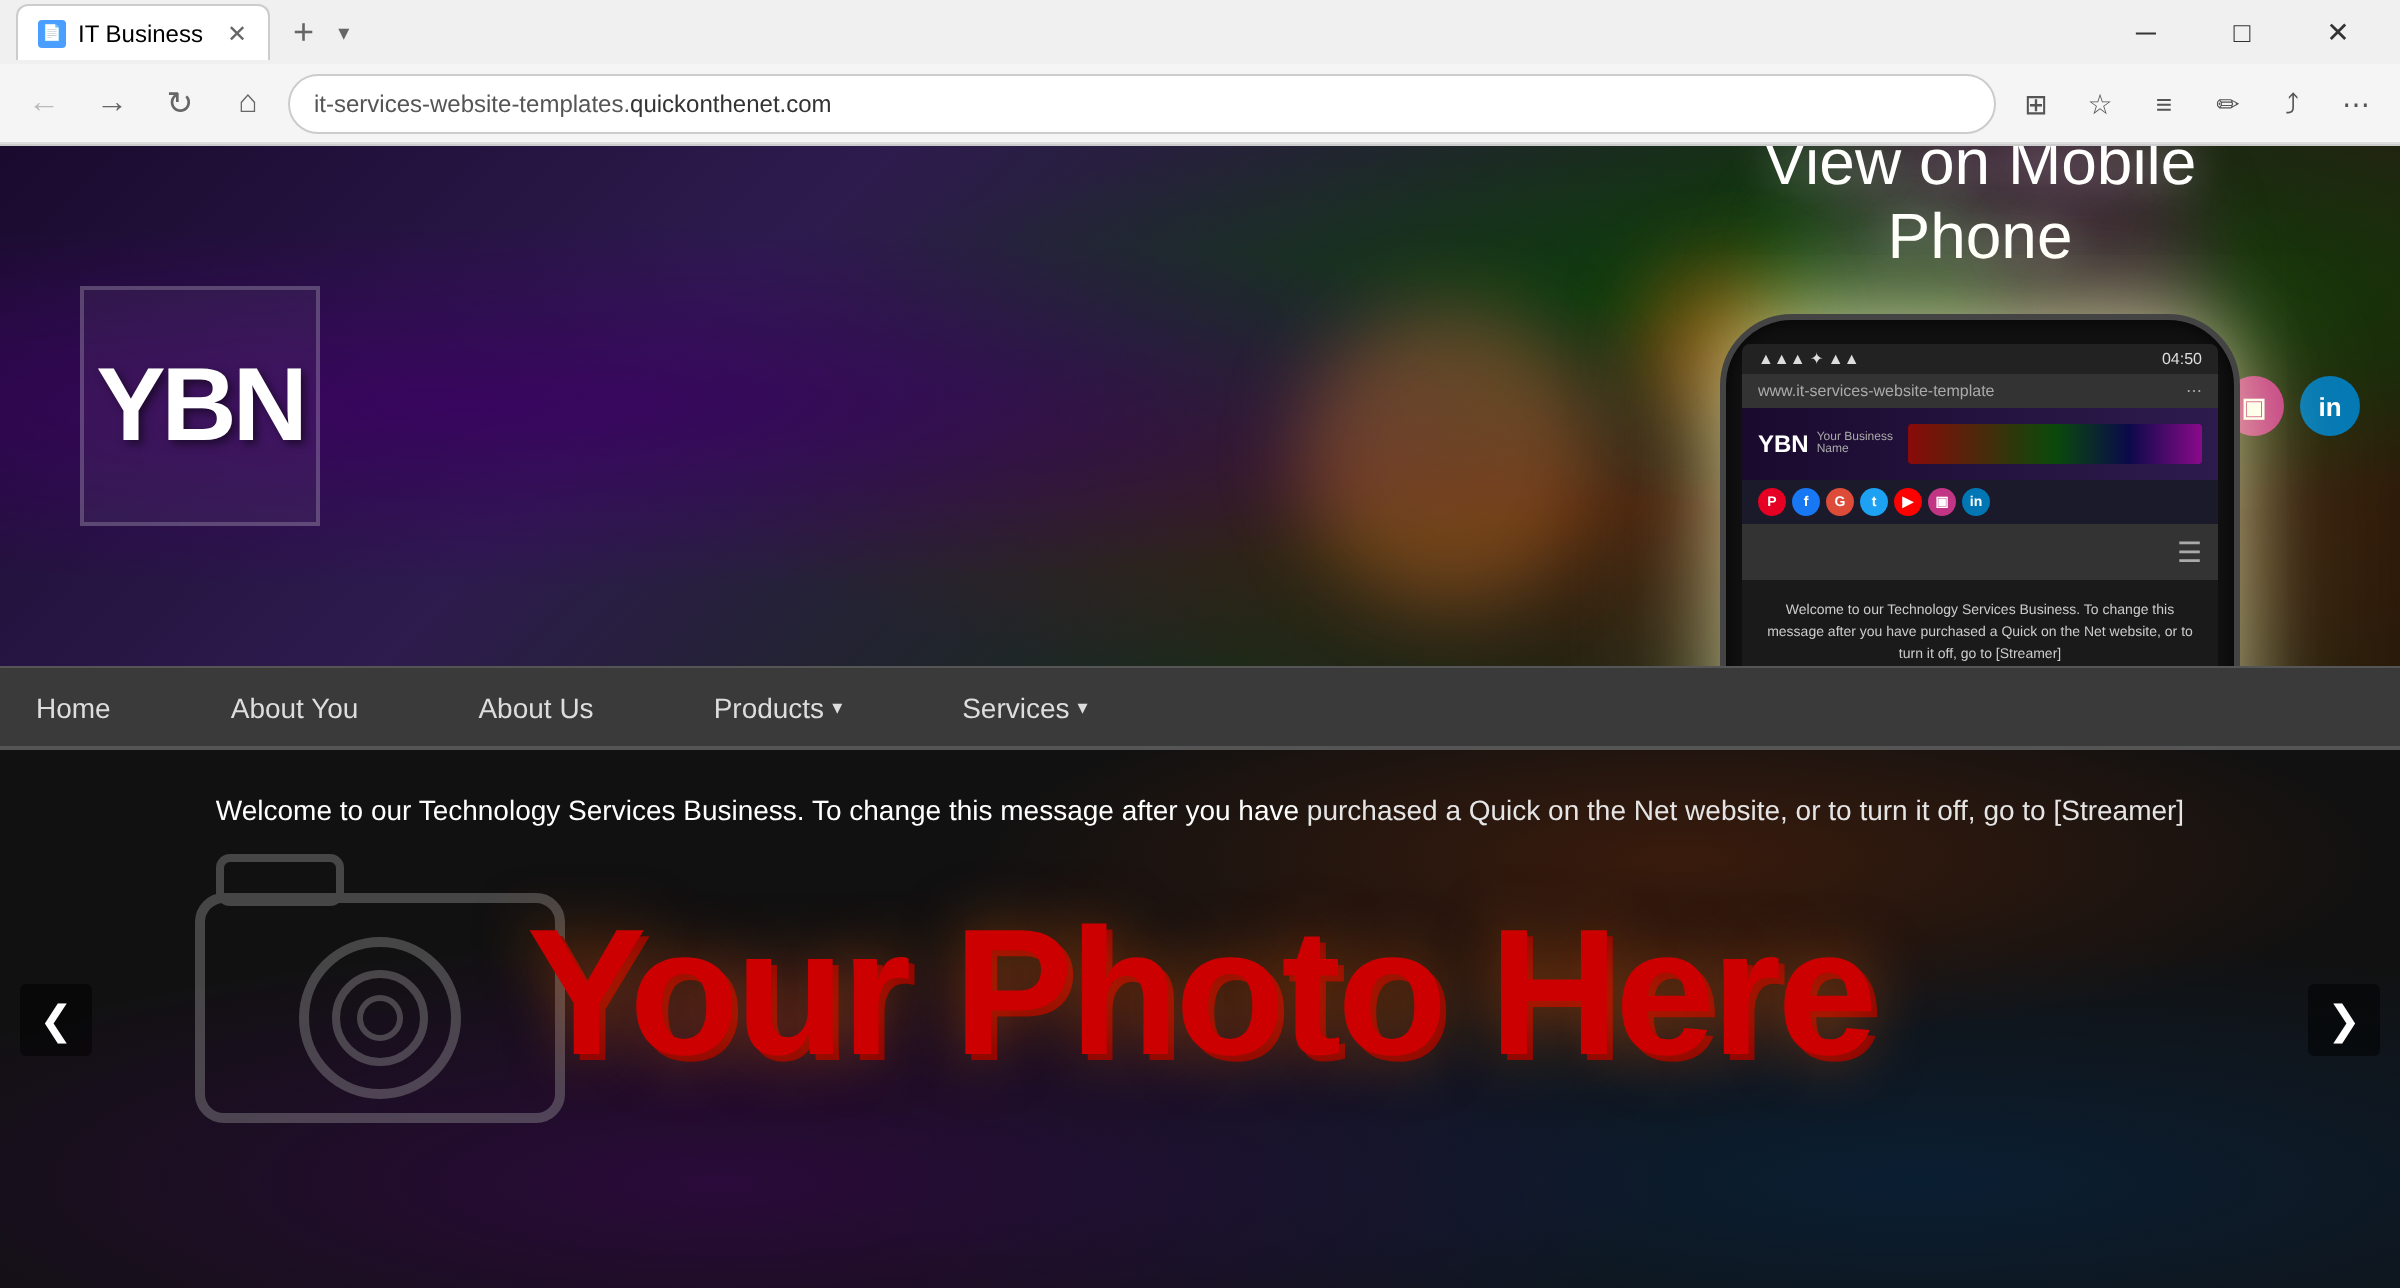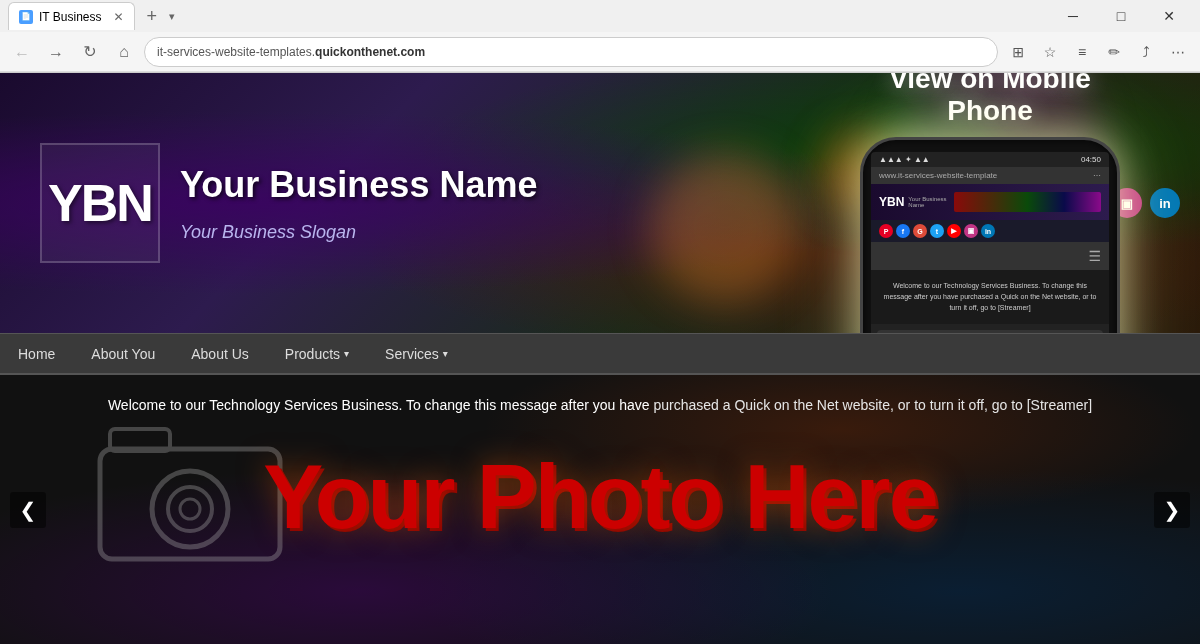--- a/index.html
+++ b/index.html
@@ -38,41 +38,41 @@
     .logo-text { font-size: 52px; font-weight: 900; color: white; text-shadow: 2px 2px 4px rgba(0,0,0,0.5); letter-spacing: -2px; }
     .business-info { }
     .business-name { font-size: 36px; font-weight: bold; color: white; text-shadow: 2px 2px 4px rgba(0,0,0,0.7); line-height: 1.2; }
     .business-slogan { color: rgba(200,200,255,0.9); font-size: 18px; margin-top: 15px; font-style: italic; }
 
     .social-icons-header { position: absolute; right: 20px; top: 50%; transform: translateY(-50%); display: flex; gap: 8px; z-index: 2; }
     .social-icon { width: 30px; height: 30px; border-radius: 50%; display: flex; align-items: center; justify-content: center; color: white; font-size: 13px; font-weight: bold; cursor: pointer; }
 
     
     .site-nav { background: #3a3a3a; padding: 0; height: 42px; display: flex; align-items: center; border-top: 1px solid #555; border-bottom: 2px solid #555; }
-    .nav-items { display: flex; list-style: none; }
+    .nav-items { display: flex; list-style: none; gap: 24px; }
     .nav-item { padding: 0 18px; height: 42px; display: flex; align-items: center; color: #ddd; font-size: 14px; cursor: pointer; position: relative; }
     .nav-item .dropdown-arrow { font-size: 10px; margin-left: 4px; }
 
     
     .site-main { position: relative; background: #111; min-height: 270px; overflow: hidden; }
     .main-bg { position: absolute; inset: 0; background: radial-gradient(ellipse at 30% 80%, rgba(80,0,120,0.4) 0%, transparent 40%), radial-gradient(ellipse at 70% 20%, rgba(150,50,0,0.3) 0%, transparent 30%), radial-gradient(ellipse at 80% 80%, rgba(0,50,100,0.4) 0%, transparent 40%); }
 
     .welcome-text { position: relative; z-index: 2; color: white; text-align: center; padding: 20px 40px; font-size: 14px; line-height: 1.5; }
 
     .photo-placeholder { position: relative; z-index: 2; display: flex; flex-direction: column; align-items: center; justify-content: center; padding: 10px 0 20px; }
 
     .your-photo-text { font-size: 90px; font-weight: 900; color: #cc0000; text-shadow: 0 0 30px rgba(255,100,0,0.5), 3px 3px 0 #880000; letter-spacing: -2px; position: relative; z-index: 2; }
 
     .slider-btn { position: absolute; top: 50%; transform: translateY(-50%); background: rgba(0,0,0,0.5); color: white; border: none; cursor: pointer; font-size: 20px; width: 36px; height: 36px; display: flex; align-items: center; justify-content: center; border-radius: 3px; z-index: 5; }
     .slider-btn.left { left: 10px; }
     .slider-btn.right { right: 10px; }
 
     
     .mobile-overlay { position: absolute; right: 80px; top: -10px; z-index: 10; width: 260px; }
-    .mobile-label { text-align: center; font-size: 28px; font-weight: bold; color: white; margin-bottom: 10px; text-shadow: 0 0 20px rgba(255,255,255,0.5); }
+    .mobile-label { text-align: center; font-size: 32px; font-weight: normal; color: white; margin-bottom: 20px; text-shadow: 0 0 20px rgba(255,255,255,0.5); }
     .phone-frame { background: #111; border-radius: 36px; padding: 12px 8px; border: 3px solid #444; box-shadow: 0 0 40px rgba(255,255,200,0.6), 0 0 80px rgba(255,255,150,0.3), inset 0 0 10px rgba(0,0,0,0.8); position: relative; }
     .phone-status-bar { background: #222; border-radius: 4px 4px 0 0; padding: 3px 8px; display: flex; justify-content: space-between; align-items: center; font-size: 8px; color: #ddd; }
     .phone-address-bar { background: #333; padding: 4px 8px; display: flex; align-items: center; justify-content: space-between; font-size: 8px; color: #aaa; }
     .phone-content { background: #222; min-height: 300px; }
     .phone-site-header { background: linear-gradient(to right, #1a0a2e, #2d1b4e); padding: 8px; display: flex; align-items: center; gap: 4px; }
     .phone-logo { font-size: 12px; font-weight: bold; color: white; }
     .phone-business { font-size: 6px; color: #aaa; }
     .phone-social { display: flex; gap: 3px; padding: 4px 8px; background: #1a1a2a; }
     .phone-social-icon { width: 14px; height: 14px; border-radius: 50%; display: flex; align-items: center; justify-content: center; font-size: 7px; color: white; font-weight: bold; }
     .phone-nav-toggle { background: #333; padding: 6px 8px; text-align: right; font-size: 14px; color: #aaa; }
@@ -103,21 +103,21 @@
         <button class="win-btn close">✕</button>
       </div>
     </div>
     <div class="browser-toolbar">
       <button class="nav-btn disabled">←</button>
       <button class="nav-btn">→</button>
       <button class="nav-btn">↻</button>
       <button class="nav-btn">⌂</button>
       <div class="address-bar">
         <span class="address-text">
-          <span style="color:#555">it-services-website-templates.</span><span style="color:#333; font-weight:bold">quickonthenet.com</span>
+          <span style="color:#555">it-services-website-templates.</span><span style="color:#333; font-weight:normal">quickonthenet.com</span>
         </span>
       </div>
       <div class="toolbar-actions">
         <div class="toolbar-icon">⊞</div>
         <div class="toolbar-icon">☆</div>
         <div class="toolbar-icon">≡</div>
         <div class="toolbar-icon">✏</div>
         <div class="toolbar-icon">⤴</div>
         <div class="toolbar-icon">⋯</div>
       </div>
@@ -130,24 +130,20 @@
       <div class="header-bg"></div>
 
       <div class="bokeh" style="width:120px;height:120px;background:rgba(0,180,0,0.3);right:200px;top:20px;"></div>
       <div class="bokeh" style="width:80px;height:80px;background:rgba(255,100,0,0.4);right:300px;top:60px;"></div>
       <div class="bokeh" style="width:200px;height:200px;background:rgba(200,0,200,0.2);right:100px;top:-30px;"></div>
       <div class="bokeh" style="width:150px;height:150px;background:rgba(255,150,50,0.3);right:400px;top:80px;"></div>
 
       <div class="logo-area">
         <div class="logo-box">
           <span class="logo-text">YBN</span>
-        </div>
-        <div class="business-info">
-          <div class="business-name">Your Business Name</div>
-          <div class="business-slogan">Your Business Slogan</div>
         </div>
       </div>
 
       <div class="social-icons-header">
         <div class="social-icon" style="background:#e60023">P</div>
         <div class="social-icon" style="background:#1877f2">f</div>
         <div class="social-icon" style="background:#dd4b39">G+</div>
         <div class="social-icon" style="background:#1da1f2">t</div>
         <div class="social-icon" style="background:#ff0000">▶</div>
         <div class="social-icon" style="background:#c13584">▣</div>

